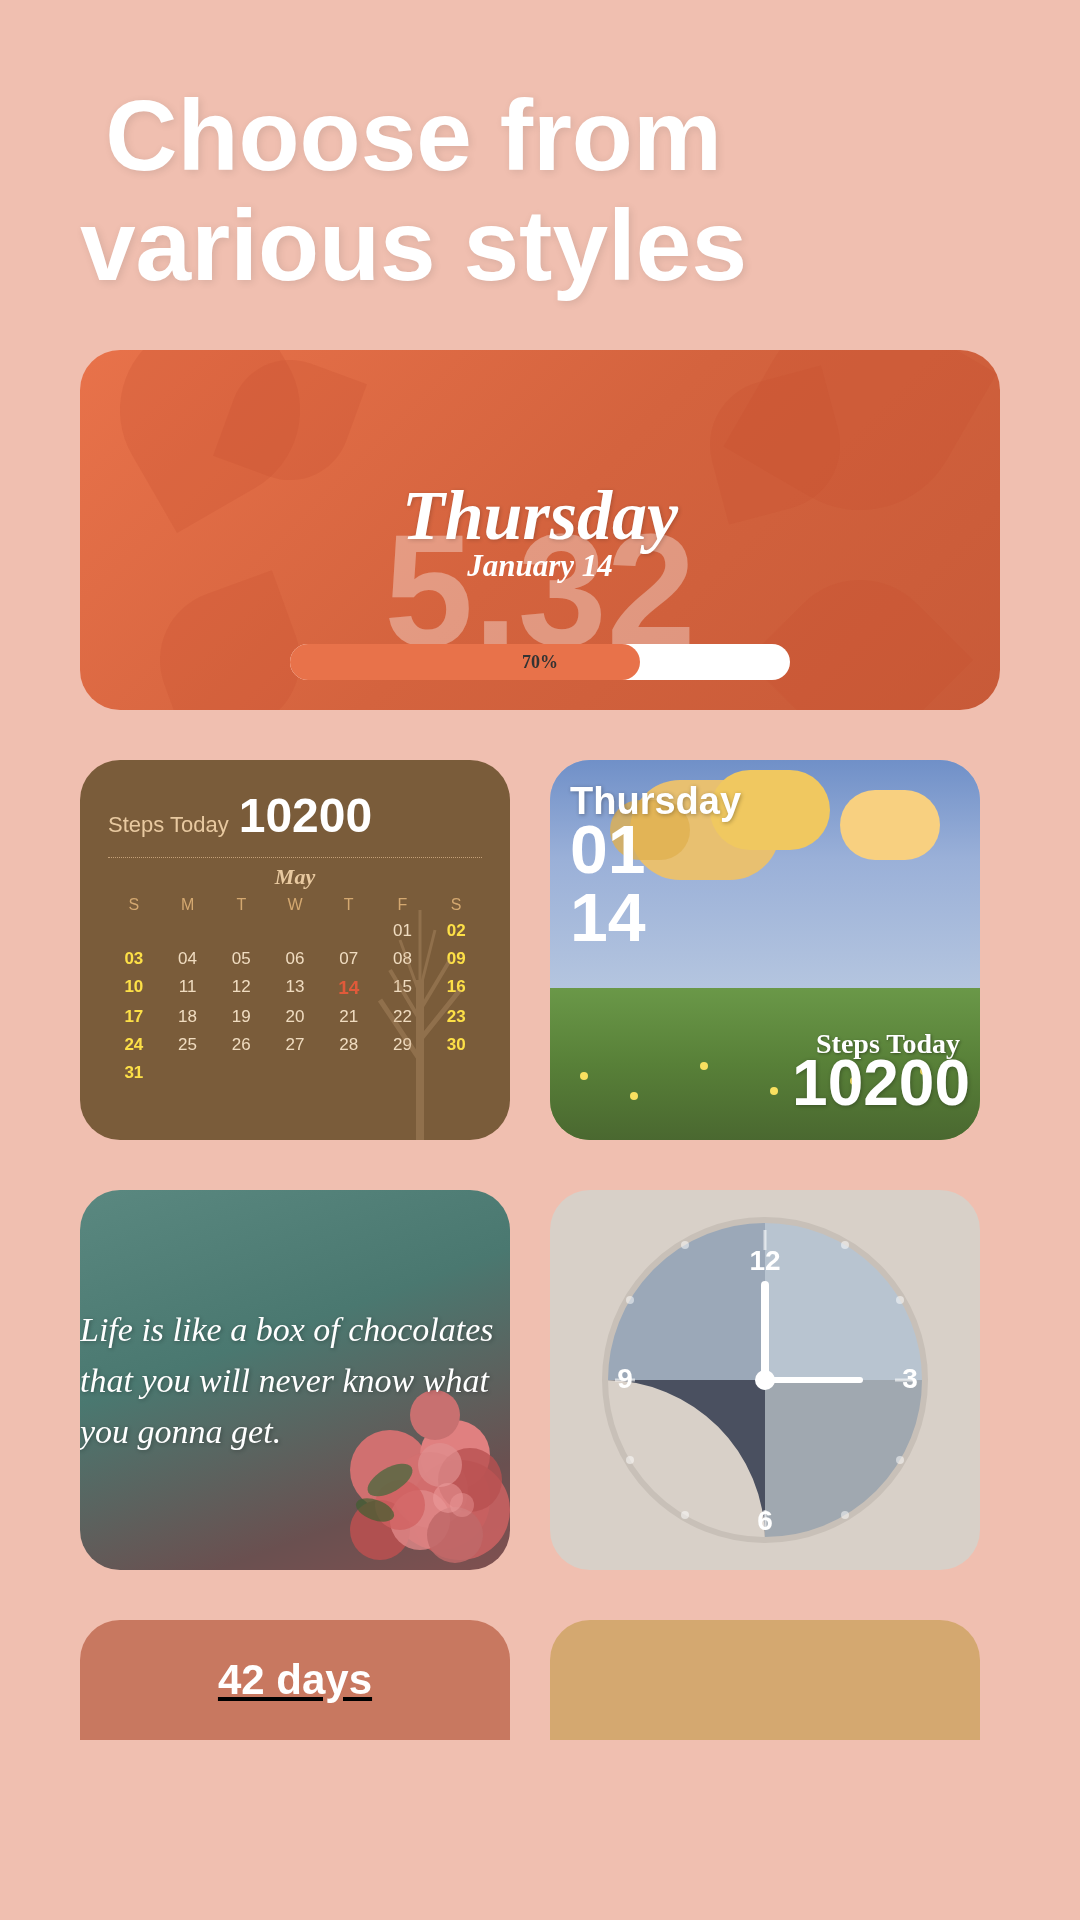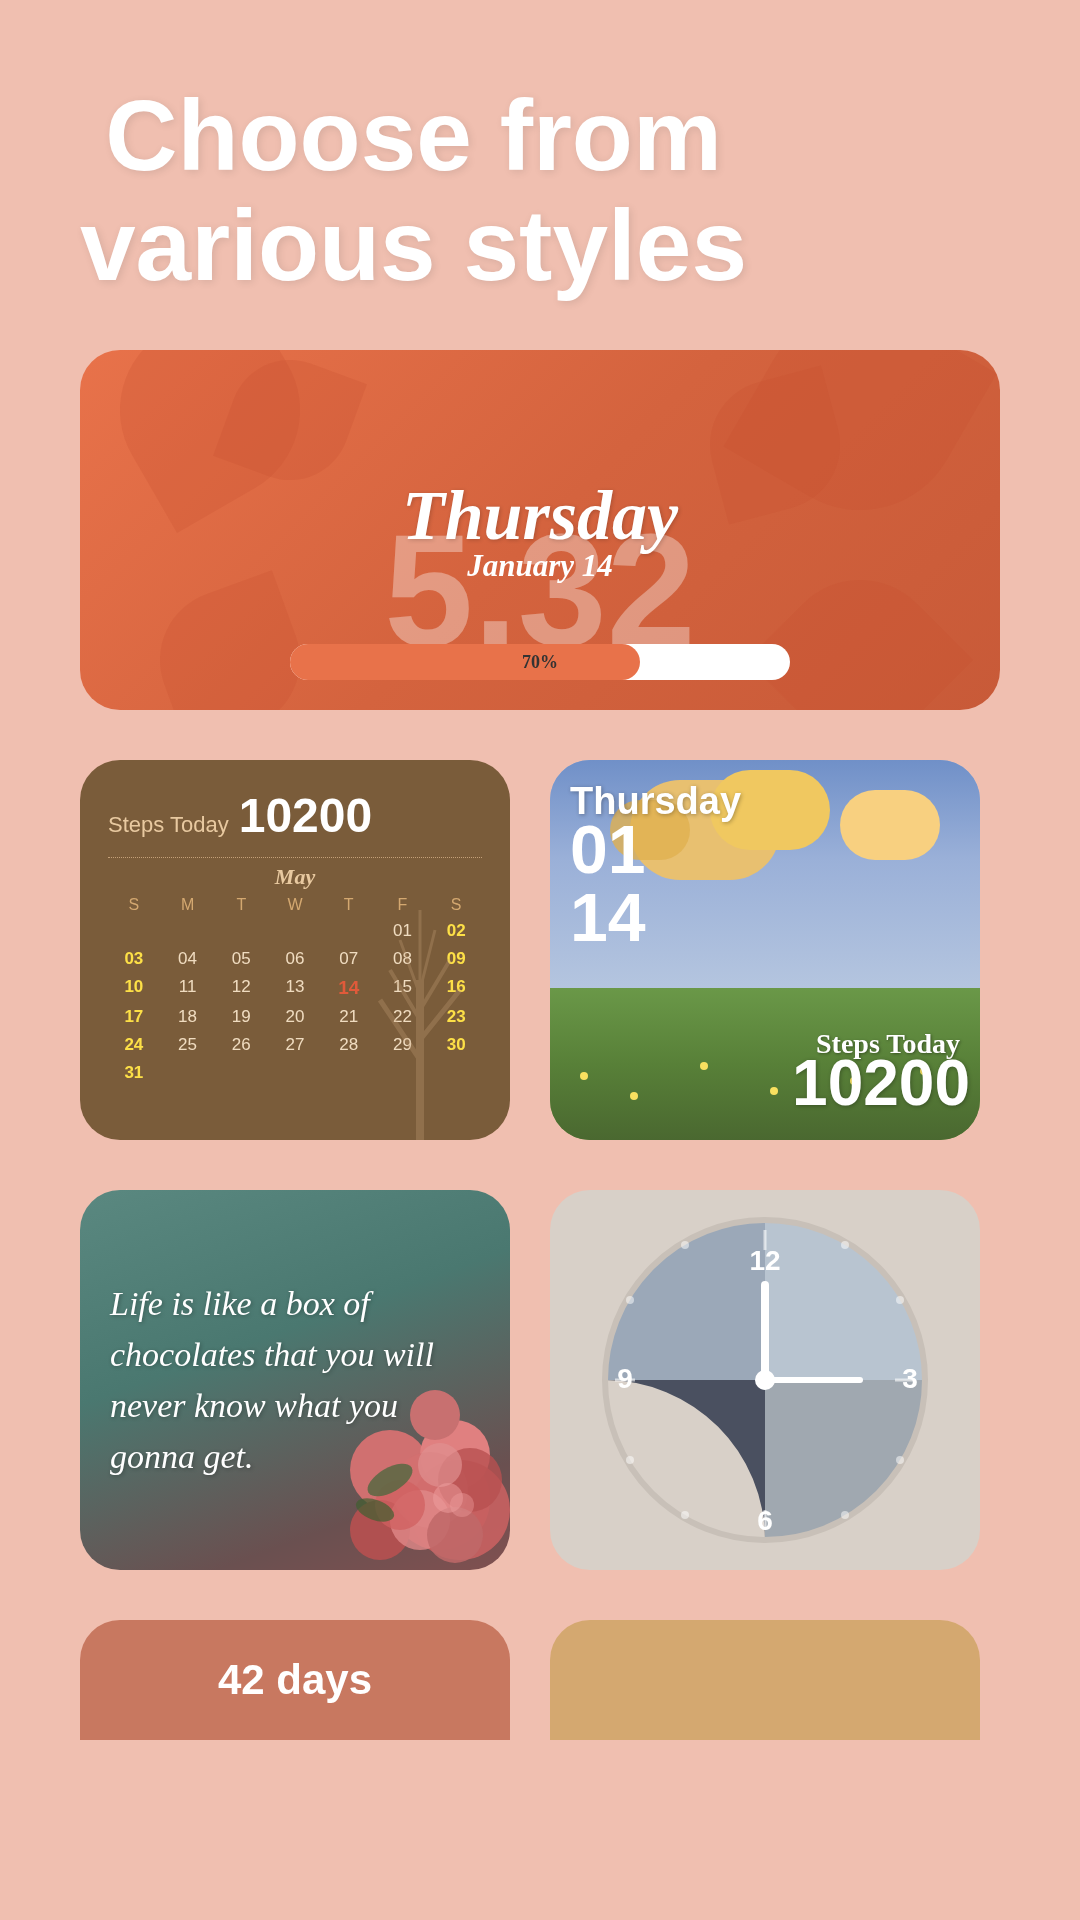--- a/index.html
+++ b/index.html
@@ -324,21 +324,20 @@
       text-shadow: 1px 1px 4px rgba(0,0,0,0.3);
     }
 
     
     .widget-quote {
       background: linear-gradient(160deg, #5a8880 0%, #4a7870 40%, #6a5050 80%, #805050 100%);
       position: relative;
       display: flex;
       align-items: center;
       justify-content: center;
-      padding: 30px;
     }
     
     .qf {
       position: absolute;
       border-radius: 50%;
     }
     .qf1 { width: 100px; height: 100px; background: #c06060; bottom: 20px; right: 20px; }
     .qf2 { width: 80px; height: 80px; background: #d07070; bottom: 60px; right: 80px; }
     .qf3 { width: 60px; height: 60px; background: #b05050; bottom: 10px; right: 100px; }
     .qf4 { width: 70px; height: 70px; background: #e08080; bottom: 80px; right: 20px; }
@@ -380,20 +379,21 @@
       height: 120px;
       border-radius: 40px 40px 0 0;
       overflow: hidden;
       position: relative;
     }
     .widget-days {
       background: #c87860;
       display: flex;
       align-items: center;
       justify-content: center;
+      text-decoration: underline;
     }
     .widget-days-text {
       color: white;
       font-size: 42px;
       font-weight: 900;
       font-family: 'Arial Black', sans-serif;
     }
     .widget-bottom2 {
       background: #d4a870;
     }

